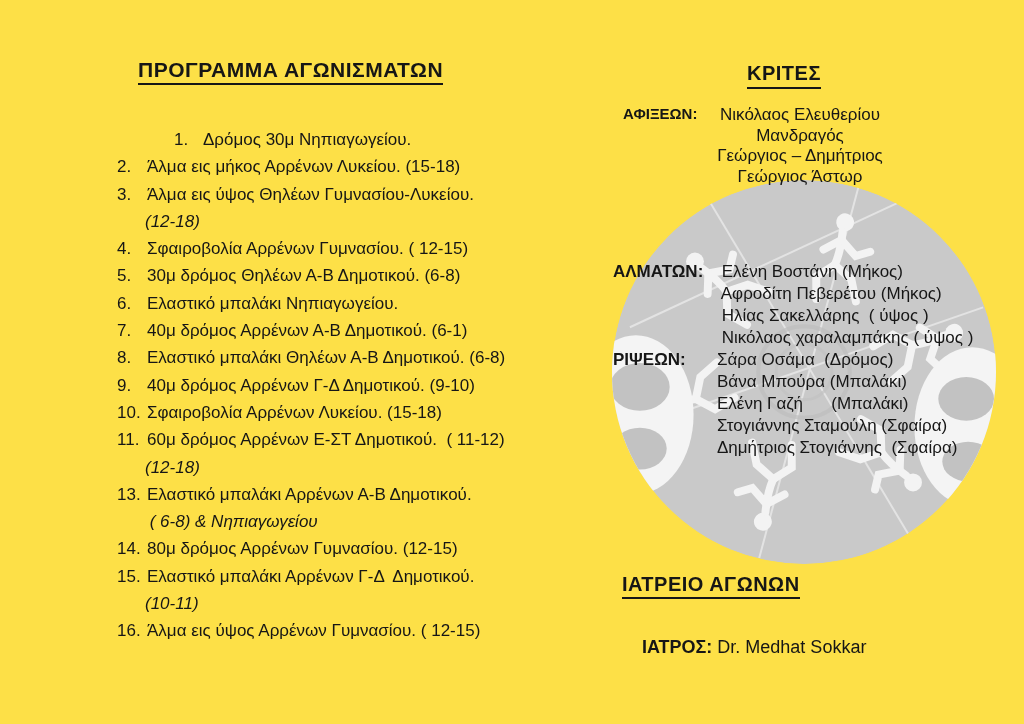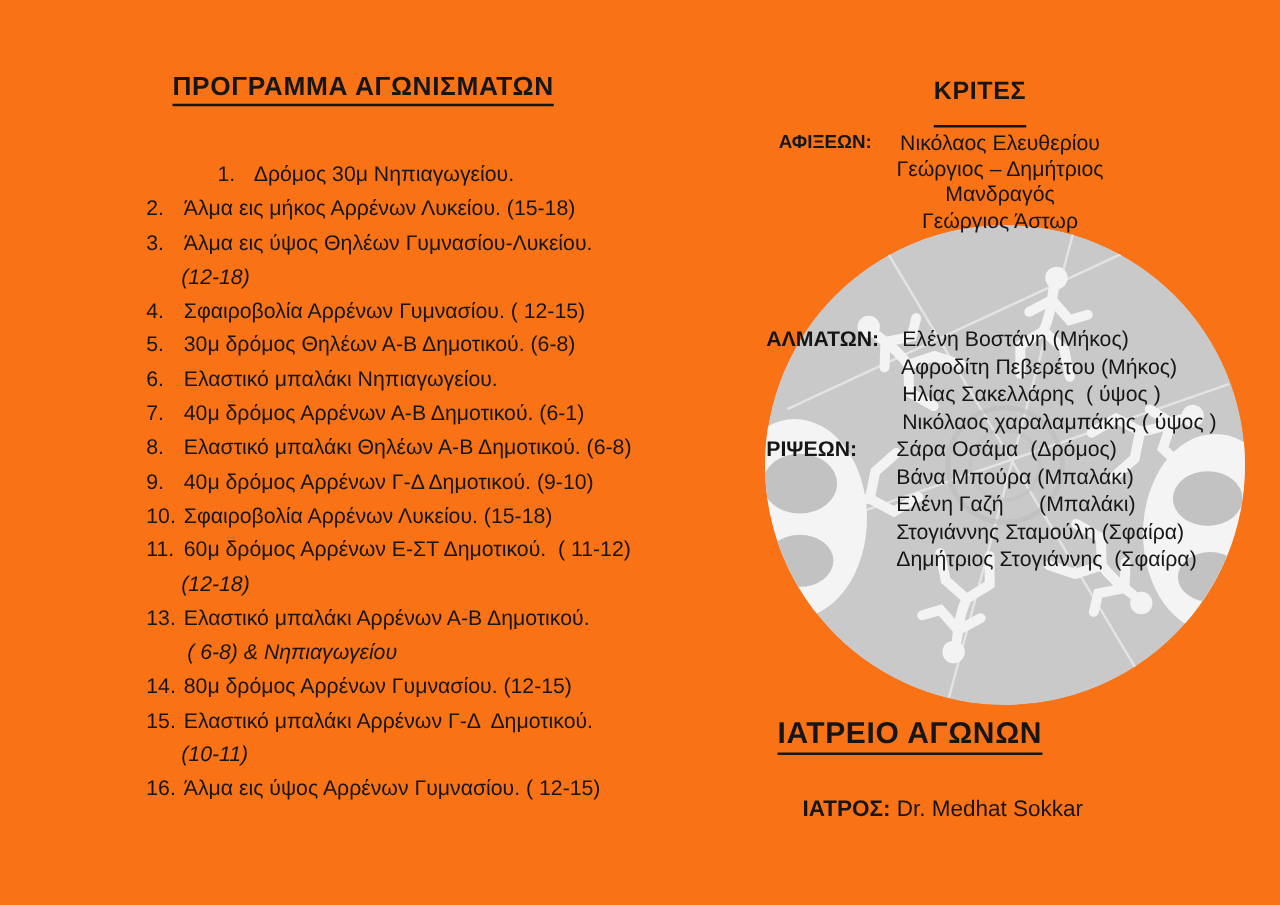--- a/index.html
+++ b/index.html
@@ -9,21 +9,21 @@
     width: 1024px;
     height: 724px;
     overflow: hidden;
     font-family: "Liberation Sans", sans-serif;
     color: #161616;
   }
   .page {
     position: relative;
     width: 1024px;
     height: 724px;
-    background: #f97316;
+    background: #fde047;
   }
   
   .watermark {
     position: absolute;
     left: 610px;
     top: 178px;
     width: 388px;
     height: 388px;
     z-index: 0;
   }
@@ -56,21 +56,21 @@
   .row.cont { padding-left: 28px; font-style: italic; }
   
   .judges-title {
     position: absolute;
     left: 747px;
     top: 62px;
     font-size: 20px;
     font-weight: bold;
     letter-spacing: 0.5px;
     border-bottom: 2px solid #161616;
-    padding-bottom: 15px;
+    padding-bottom: 2px;
     z-index: 2;
     white-space: pre;
   }
   .arrivals-label {
     position: absolute;
     left: 623px;
     top: 105px;
     font-size: 15px;
     font-weight: bold;
     z-index: 2;
@@ -96,21 +96,21 @@
     font-size: 17px;
     line-height: 22px;
     z-index: 2;
   }
   .judges-grid .jlabel { font-weight: bold; white-space: pre; }
   .judges-grid .jname { white-space: pre; }
   .medical-title {
     position: absolute;
     left: 622px;
     top: 573px;
-    font-size: 24px;
+    font-size: 20px;
     font-weight: bold;
     letter-spacing: 0.5px;
     border-bottom: 2px solid #161616;
     padding-bottom: 1px;
     z-index: 2;
     white-space: pre;
   }
   .medical-row {
     position: absolute;
     left: 622px;
@@ -191,22 +191,22 @@
     <div class="row"><span class="num">15.</span><span class="txt">Ελαστικό μπαλάκι Αρρένων Γ-Δ  Δημοτικού.</span></div>
     <div class="row cont"><span class="txt">(10-11)</span></div>
     <div class="row"><span class="num">16.</span><span class="txt">Άλμα εις ύψος Αρρένων Γυμνασίου. ( 12-15)</span></div>
   </div>
 
   <div class="judges-title">ΚΡΙΤΕΣ</div>
 
   <div class="arrivals-label">ΑΦΙΞΕΩΝ:</div>
   <div class="arrivals-names">
     <div>Νικόλαος Ελευθερίου</div>
+    <div>Μανδραγός</div>
     <div>Γεώργιος – Δημήτριος</div>
-    <div>Μανδραγός</div>
     <div>Γεώργιος Άστωρ</div>
   </div>
 
   <div class="judges-grid">
     <span class="jlabel">ΑΛΜΑΤΩΝ:</span>
       <span class="jname"> Ελένη Βοστάνη (Μήκος)</span>
     <span class="jlabel"></span>
       <span class="jname"> Αφροδίτη Πεβερέτου (Μήκος)</span>
     <span class="jlabel"></span>
       <span class="jname"> Ηλίας Σακελλάρης  ( ύψος )</span>

